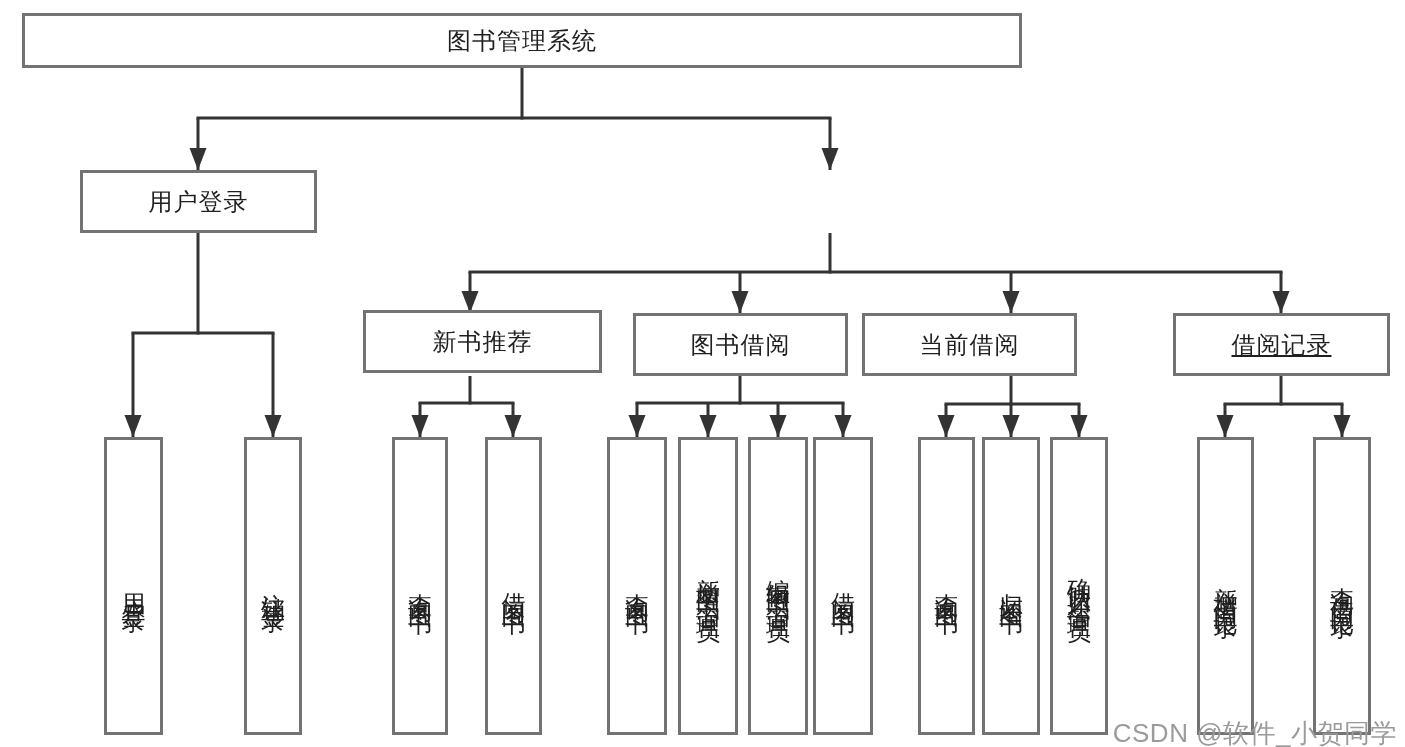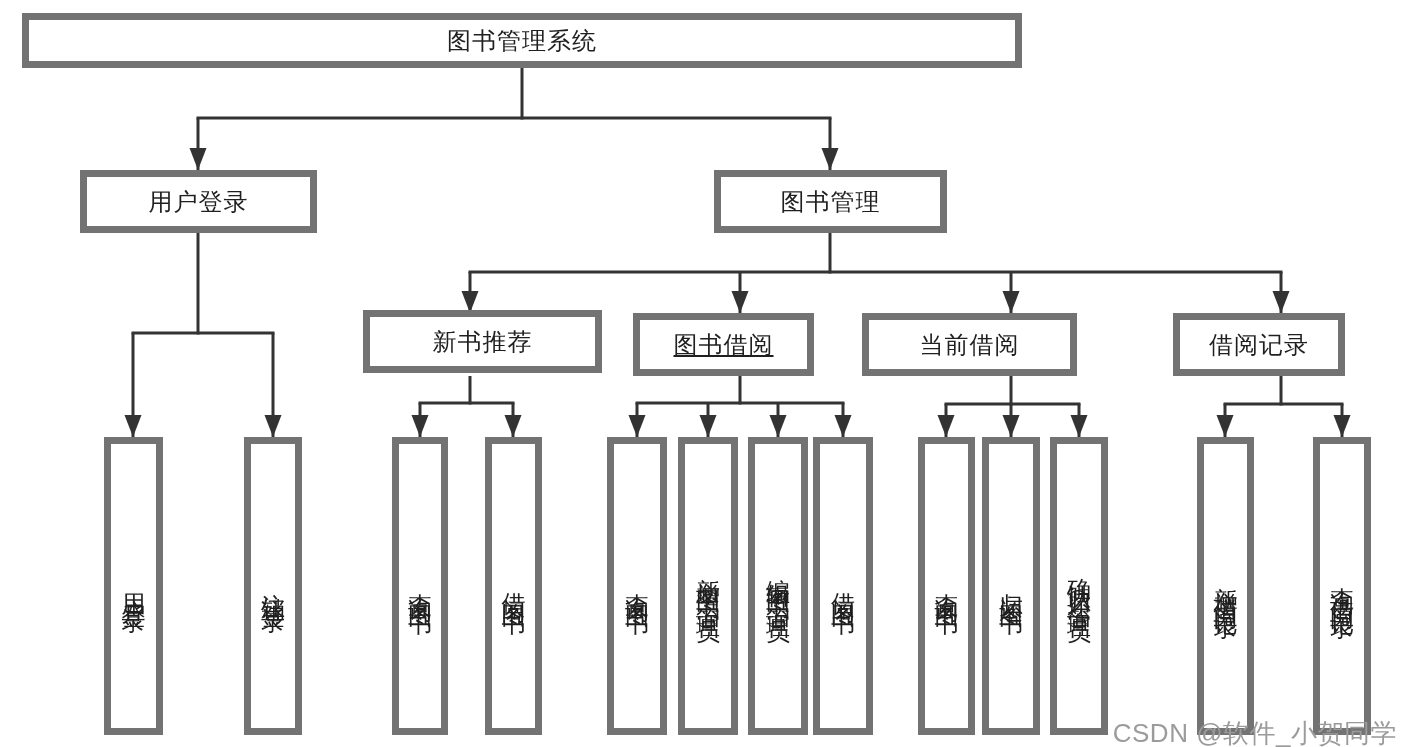--- a/index.html
+++ b/index.html
@@ -22,21 +22,21 @@
     width: 1405px;
     height: 747px;
   }
   #connectors line {
     stroke: #333333;
     stroke-width: 3;
   }
   .node {
     position: absolute;
     box-sizing: border-box;
-    border: 7px solid #737373;
+    border: 3px solid #737373;
     background: #ffffff;
     display: flex;
     align-items: center;
     justify-content: center;
     color: #1f1f1f;
   }
   .hbox {
     font-size: 24px;
     letter-spacing: 1px;
     white-space: nowrap;
@@ -130,34 +130,31 @@
     </g>
   </svg>
 
   <div class="node hbox" style="left:22px; top:13px; width:1000px; height:55px;">
     <span>图书管理系统</span>
   </div>
 
   <div class="node hbox" style="left:80px; top:170px; width:237px; height:63px;">
     <span>用户登录</span>
   </div>
-  <div class="node hbox" style="left:714px; top:170px; width:233px; height:63px;">
-    <span>图书管理</span>
-  </div>
 
   <div class="node hbox" style="left:363px; top:310px; width:239px; height:63px;">
     <span>新书推荐</span>
   </div>
-  <div class="node hbox" style="left:633px; top:313px; width:181px; height:63px;text-decoration:underline;">
+  <div class="node hbox" style="left:633px; top:313px; width:215px; height:63px;">
     <span>图书借阅</span>
   </div>
   <div class="node hbox" style="left:862px; top:313px; width:215px; height:63px;">
     <span>当前借阅</span>
   </div>
-  <div class="node hbox" style="left:1173px; top:313px; width:172px; height:63px;">
+  <div class="node hbox" style="left:1173px; top:313px; width:217px; height:63px;text-decoration:underline;">
     <span>借阅记录</span>
   </div>
 
   <div class="node vbox leaf" style="left:104px; width:59px;">
     <span class="vtext">用户登录</span>
   </div>
   <div class="node vbox leaf" style="left:244px; width:58px;">
     <span class="vtext">注销登录</span>
   </div>
 

